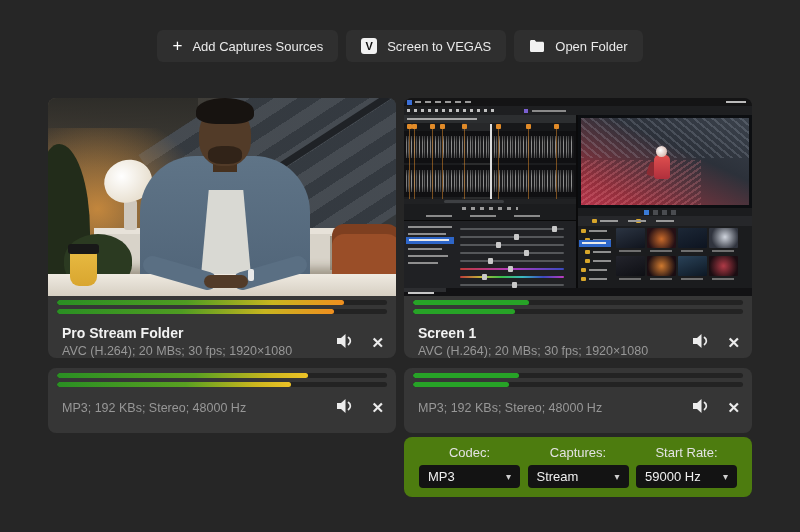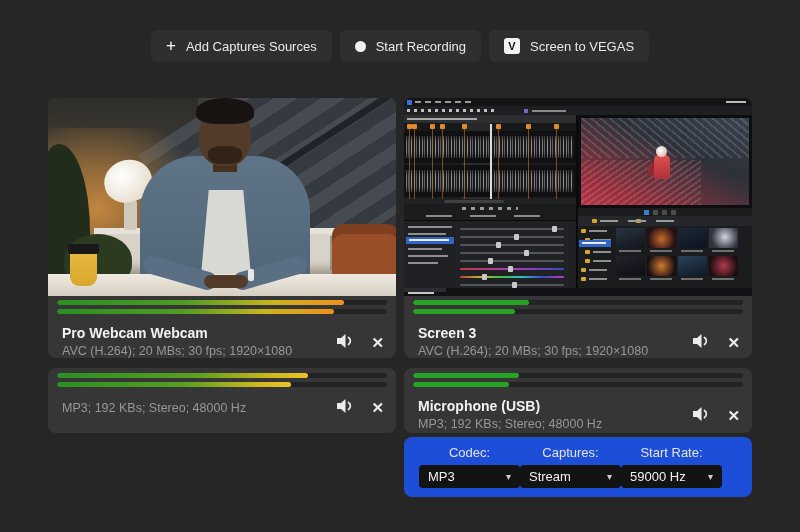--- a/index.html
+++ b/index.html
@@ -32,22 +32,22 @@
   .fill-grad-y{background:linear-gradient(90deg,#2a8f23 0%,#59a021 55%,#cdb71e 85%,#eec327 100%);}
   .fill-green{background:#27a327;}
   .info{display:flex;align-items:center;padding:7px 12px 0 14px;}
   .info-text{flex:1;min-width:0;}
   .title{color:#f2f2f2;font-size:14px;font-weight:700;line-height:17px;}
   .details{color:#979797;font-size:12.5px;line-height:16px;margin-top:1px;}
   .icons{display:flex;align-items:center;gap:16px;margin-left:12px;}
   .icon-btn{background:none;border:none;padding:0;cursor:pointer;display:flex;align-items:center;color:#ececec;}
   .x-glyph{font-size:15px;font-weight:700;color:#ececec;line-height:1;}
   
-  #settings{position:absolute;left:404px;top:437px;width:348px;height:60px;background:#1d4ed8;border-radius:8px;
-    display:flex;justify-content:flex-start;padding:8px 15px;box-sizing:border-box;}
+  #settings{position:absolute;left:404px;top:437px;width:348px;height:60px;background:#4d7c0f;border-radius:8px;
+    display:flex;justify-content:space-between;padding:8px 15px;box-sizing:border-box;}
   .set-group{width:101px;display:flex;flex-direction:column;align-items:center;}
   .set-label{color:#e3e3e3;font-size:13px;line-height:15px;margin-bottom:5px;}
   .select{width:101px;height:23px;background:#131313;border-radius:4px;box-sizing:border-box;
     display:flex;align-items:center;padding:0 9px;color:#f0f0f0;font-size:13px;cursor:pointer;}
   .select .val{flex:1;text-align:left;}
   .chev{color:#cfcfcf;font-size:10px;margin-left:4px;}
   
   .wc{position:absolute;}
   #wc-bg{left:0;top:0;width:348px;height:198px;background:linear-gradient(100deg,#4a4238 0%,#403d37 35%,#393b3b 65%,#33373a 100%);}
   #wc-corner{left:0;top:0;width:150px;height:70px;background:linear-gradient(180deg,#2e2d29,rgba(46,45,41,0));}
@@ -154,26 +154,30 @@
 </style>
 </head>
 <body>
 
 <div class="toolbar">
   <button class="tbtn">
     <span class="plus-glyph">+</span>
     <span>Add Captures Sources</span>
   </button>
   <button class="tbtn">
-    <span class="rec-dot"></span>
-    <span>Start Recording</span>
+    <span class="vegas-badge">V</span>
+    <span>Screen to VEGAS</span>
   </button>
   <button class="tbtn">
-    <span class="vegas-badge">V</span>
-    <span>Screen to VEGAS</span>
+    <span>
+        <svg class="folder-svg" width="16" height="14" viewBox="0 0 16 14">
+          <path d="M1 2.5c0-.8.6-1.5 1.4-1.5h3.2l1.6 1.8h6.4c.8 0 1.4.7 1.4 1.5v7.2c0 .8-.6 1.5-1.4 1.5H2.4c-.8 0-1.4-.7-1.4-1.5V2.5z" fill="#f2f2f2"></path>
+        </svg>
+      </span>
+    <span>Open Folder</span>
   </button>
 </div>
 
 <div class="card" id="card-webcam">
   <div class="scene">
     <div class="wc" id="wc-bg"></div>
     <div class="wc" id="wc-corner"></div>
     <div class="wc" id="wc-stairs"></div>
     <div class="wc" id="wc-rail"></div>
     <div class="wc" id="wc-glow"></div>
@@ -202,21 +206,21 @@
   <div class="meters">
     <div class="meter-track">
         <div class="meter-fill fill-grad" style="width: 87%;"></div>
       </div>
     <div class="meter-track">
         <div class="meter-fill fill-grad" style="width: 84%;"></div>
       </div>
   </div>
   <div class="info">
     <div class="info-text">
-      <div class="title">Pro Webcam Webcam</div>
+      <div class="title">Pro Stream Folder</div>
       <div class="details">AVC (H.264); 20 MBs; 30 fps; 1920×1080</div>
     </div>
     <div class="icons">
       <button class="icon-btn">
           <span><svg width="19" height="16" viewBox="0 0 19 16">
               <polygon points="1,5 5,5 9.5,1 9.5,15 5,11 1,11" fill="#ececec"></polygon>
               <path d="M12.5 4.5 C15 6.3,15 9.7,12.5 11.5" stroke="#ececec" stroke-width="1.7" fill="none" stroke-linecap="round"></path>
             </svg></span>
         </button>
       <button class="icon-btn">
@@ -341,21 +345,21 @@
   <div class="meters">
     <div class="meter-track">
         <div class="meter-fill fill-green" style="width: 35%;"></div>
       </div>
     <div class="meter-track">
         <div class="meter-fill fill-green" style="width: 31%;"></div>
       </div>
   </div>
   <div class="info">
     <div class="info-text">
-      <div class="title">Screen 3</div>
+      <div class="title">Screen 1</div>
       <div class="details">AVC (H.264); 20 MBs; 30 fps; 1920×1080</div>
     </div>
     <div class="icons">
       <button class="icon-btn">
           <span><svg width="19" height="16" viewBox="0 0 19 16">
               <polygon points="1,5 5,5 9.5,1 9.5,15 5,11 1,11" fill="#ececec"></polygon>
               <path d="M12.5 4.5 C15 6.3,15 9.7,12.5 11.5" stroke="#ececec" stroke-width="1.7" fill="none" stroke-linecap="round"></path>
             </svg></span>
         </button>
       <button class="icon-btn">
@@ -396,21 +400,20 @@
   <div class="meters">
     <div class="meter-track">
         <div class="meter-fill fill-green" style="width: 32%;"></div>
       </div>
     <div class="meter-track">
         <div class="meter-fill fill-green" style="width: 29%;"></div>
       </div>
   </div>
   <div class="info">
     <div class="info-text">
-      <div class="title">Microphone (USB)</div>
       <div class="details">MP3; 192 KBs; Stereo; 48000 Hz</div>
     </div>
     <div class="icons">
       <button class="icon-btn">
           <span><svg width="19" height="16" viewBox="0 0 19 16">
               <polygon points="1,5 5,5 9.5,1 9.5,15 5,11 1,11" fill="#ececec"></polygon>
               <path d="M12.5 4.5 C15 6.3,15 9.7,12.5 11.5" stroke="#ececec" stroke-width="1.7" fill="none" stroke-linecap="round"></path>
             </svg></span>
         </button>
       <button class="icon-btn">

